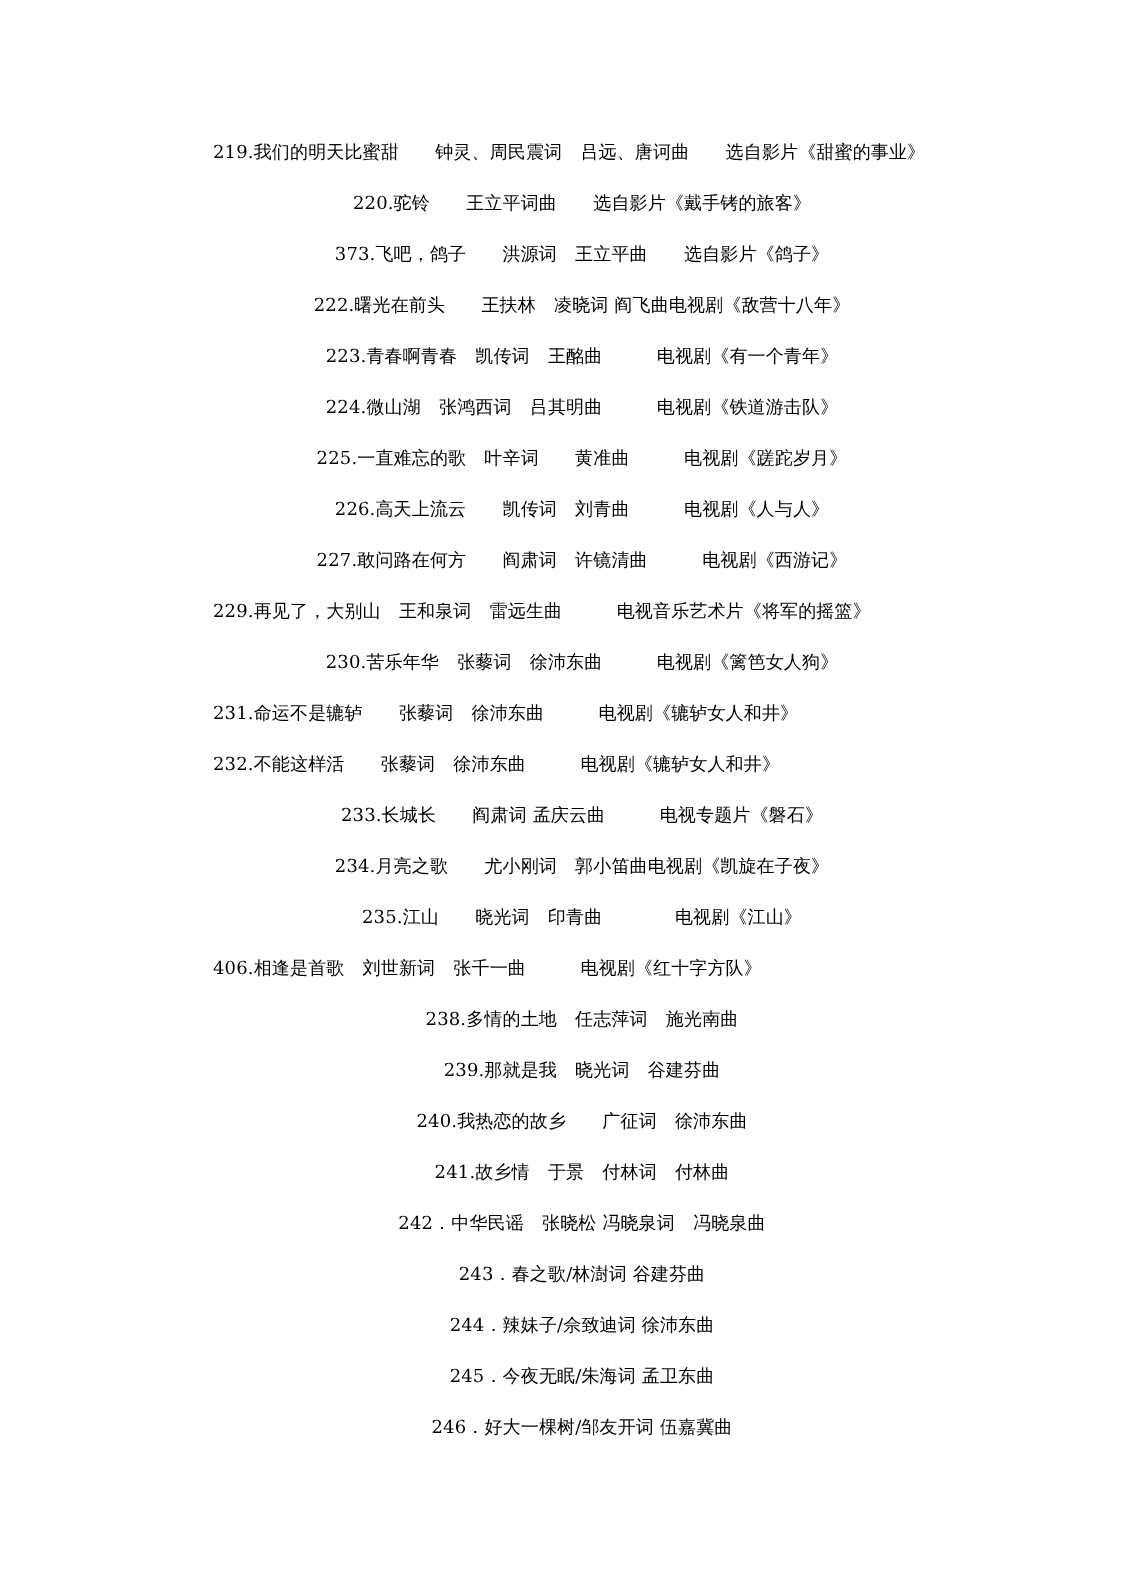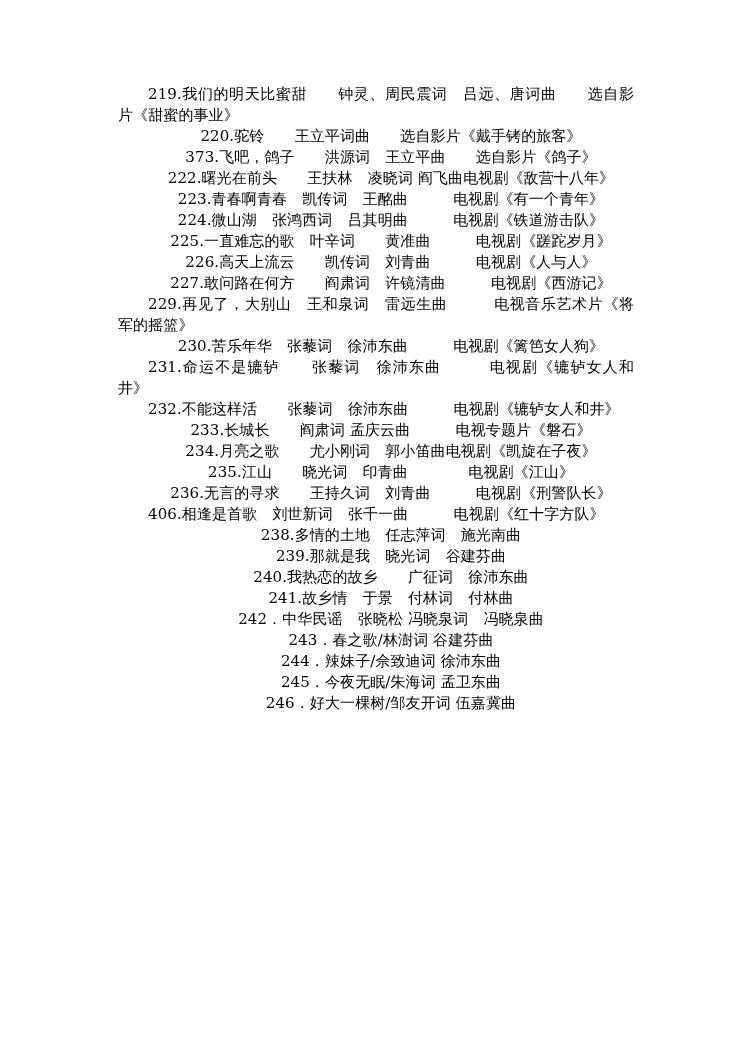--- a/index.html
+++ b/index.html
@@ -27,22 +27,22 @@
   #doc-body {
     position: absolute;
     left: 118px;
     top: 84px;
     width: 516px;
   }
 
   .para {
     margin: 0;
     padding: 0;
-    font-size: 15px;
-    line-height: 21px;
+    font-size: 12px;
+    line-height: 34px;
     text-indent: 2em;
     text-align: justify;
     text-justify: inter-ideograph;
     word-break: break-all;
     letter-spacing: 0.1px;
     white-space: pre-wrap;
   }
 
   
   .para.single {
@@ -64,21 +64,20 @@
     <p class="para single">225.一直难忘的歌　叶辛词　　黄准曲　　　电视剧《蹉跎岁月》</p>
     <p class="para single">226.高天上流云　　凯传词　刘青曲　　　电视剧《人与人》</p>
     <p class="para single">227.敢问路在何方　　阎肃词　许镜清曲　　　电视剧《西游记》</p>
     <p class="para">229.再见了，大别山　王和泉词　雷远生曲　　　电视音乐艺术片《将军的摇篮》</p>
     <p class="para single">230.苦乐年华　张藜词　徐沛东曲　　　电视剧《篱笆女人狗》</p>
     <p class="para">231.命运不是辘轳　　张藜词　徐沛东曲　　　电视剧《辘轳女人和井》</p>
     <p class="para">232.不能这样活　　张藜词　徐沛东曲　　　电视剧《辘轳女人和井》</p>
     <p class="para single">233.长城长　　阎肃词 孟庆云曲　　　电视专题片《磐石》</p>
     <p class="para single">234.月亮之歌　　尤小刚词　郭小笛曲电视剧《凯旋在子夜》</p>
     <p class="para single">235.江山　　晓光词　印青曲　　　　电视剧《江山》</p>
-    <p class="para single">236.无言的寻求　　王持久词　刘青曲　　　电视剧《刑警队长》</p>
     <p class="para">406.相逢是首歌　刘世新词　张千一曲　　　电视剧《红十字方队》</p>
     <p class="para single">238.多情的土地　任志萍词　施光南曲</p>
     <p class="para single">239.那就是我　晓光词　谷建芬曲</p>
     <p class="para single">240.我热恋的故乡　　广征词　徐沛东曲</p>
     <p class="para single">241.故乡情　于景　付林词　付林曲</p>
     <p class="para single">242．中华民谣　张晓松 冯晓泉词　冯晓泉曲</p>
     <p class="para single">243．春之歌/林澍词 谷建芬曲</p>
     <p class="para single">244．辣妹子/佘致迪词 徐沛东曲</p>
     <p class="para single">245．今夜无眠/朱海词 孟卫东曲</p>
     <p class="para single">246．好大一棵树/邹友开词 伍嘉冀曲</p>

